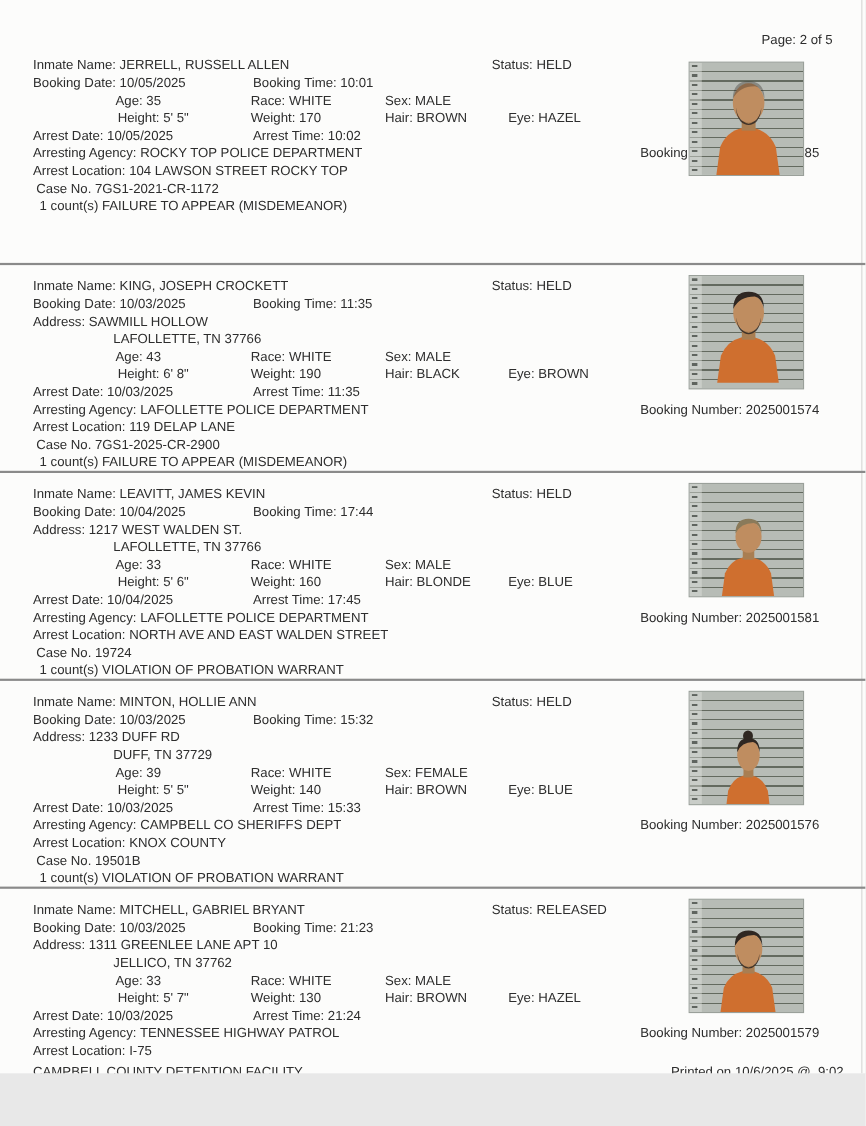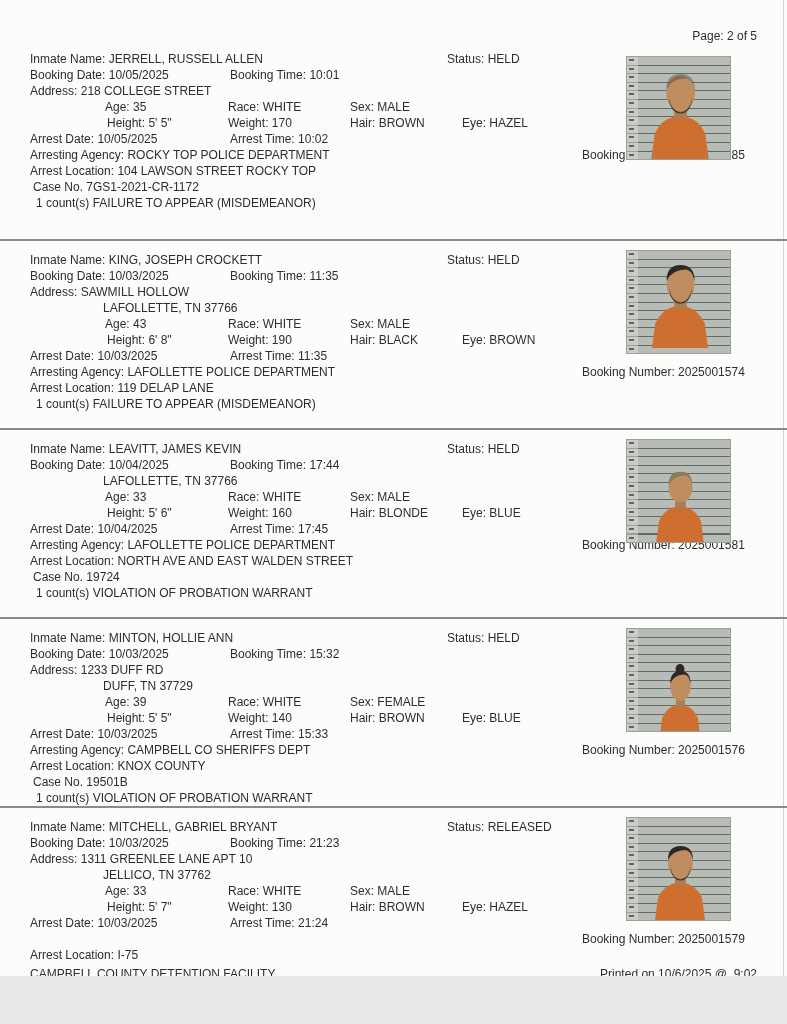--- a/index.html
+++ b/index.html
@@ -42,21 +42,21 @@
   .v-male-short-hair .person{transform:scale(.95)}
   .v-male-short-hair .beard{display:none}
   .v-male-short-hair .hair{fill:var(--hair-light)}
   .v-female-bun .person{transform:translateY(8px) scale(.82,.92)}
   .v-female-bun .beard{display:none}
   .v-female-bun .bun{display:block}
   
   .footer{position:absolute;left:0;top:966px;width:787px}
   .footer .left1{position:absolute;left:30px;top:0}
   .footer .left2{position:absolute;left:30px;top:16px;}
-  .footer .right1{position:absolute;right:30px;top:0;text-align:right}
+  .footer .right1{position:absolute;right:20px;top:0;text-align:right}
   .footer .right2{position:absolute;right:32px;top:17px;font-size:8px;line-height:10px;color:#4a4a4a;text-align:center}
 </style>
 </head>
 <body>
 
 <div class="page">
   <div class="scan-edge"></div>
 
   <div class="page-header">Page: 2 of 5</div>
 
@@ -64,23 +64,20 @@
   <section class="record first">
     <div class="row">
       <span class="f x30"><span>Inmate Name:</span> <span>JERRELL, RUSSELL ALLEN</span></span>
       <span class="f x447"><span>Status:</span> <span>HELD</span></span>
     </div>
     <div class="row">
       <span class="f x30"><span>Booking Date:</span> <span>10/05/2025</span></span>
       <span class="f x230"><span>Booking Time:</span> <span>10:01</span></span>
     </div>
     <div class="row">
-      <span class="f x30"><span>Address:</span> <span>218 COLLEGE STREET</span></span>
-    </div>
-    <div class="row">
       <span class="f x105"><span>Age:</span> <span>35</span></span>
       <span class="f x228"><span>Race:</span> <span>WHITE</span></span>
       <span class="f x350"><span>Sex:</span> <span>MALE</span></span>
     </div>
     <div class="row">
       <span class="f x107"><span>Height:</span> <span>5' 5"</span></span>
       <span class="f x228"><span>Weight:</span> <span>170</span></span>
       <span class="f x350"><span>Hair:</span> <span>BROWN</span></span>
       <span class="f x462"><span>Eye:</span> <span>HAZEL</span></span>
     </div>
@@ -147,20 +144,23 @@
       <span class="f x230"><span>Arrest Time:</span> <span>11:35</span></span>
     </div>
     <div class="row">
       <span class="f x30"><span>Arresting Agency:</span> <span>LAFOLLETTE POLICE DEPARTMENT</span></span>
       <span class="f x582"><span>Booking Number:</span> <span>2025001574</span></span>
     </div>
     <div class="row">
       <span class="f x30"><span>Arrest Location:</span> <span>119 DELAP LANE</span></span>
     </div>
     <div class="row">
+      <span class="f x33">Case No. 7GS1-2025-CR-2900</span>
+    </div>
+    <div class="row">
       <span class="f x36">1 count(s) FAILURE TO APPEAR (MISDEMEANOR)</span>
     </div>
     <div class="mugshot v-male-tall-dark-hair">
       <div class="mug-strip"></div>
       <svg class="person-svg" viewBox="0 0 103 102">
         <g class="person">
           <path class="torso" d="M28 102 L31 80 Q36 68 48 65 L58 65 Q70 68 75 80 L78 102 Z"></path>
           <rect class="neck" x="48" y="55" width="11" height="12"></rect>
           <ellipse class="head" cx="53.5" cy="45" rx="12.5" ry="15.5"></ellipse>
           <path class="hair" d="M41 42 Q41 28 53.5 28 Q66 28 66 42 Q64 33 58.5 32 Q46 32 41 42 Z"></path>
@@ -172,20 +172,23 @@
   </section>
 
   <section class="record">
     <div class="row">
       <span class="f x30"><span>Inmate Name:</span> <span>LEAVITT, JAMES KEVIN</span></span>
       <span class="f x447"><span>Status:</span> <span>HELD</span></span>
     </div>
     <div class="row">
       <span class="f x30"><span>Booking Date:</span> <span>10/04/2025</span></span>
       <span class="f x230"><span>Booking Time:</span> <span>17:44</span></span>
+    </div>
+    <div class="row">
+      <span class="f x30"><span>Address:</span> <span>1217 WEST WALDEN ST.</span></span>
     </div>
     <div class="row">
       <span class="f x103">LAFOLLETTE, TN 37766</span>
     </div>
     <div class="row">
       <span class="f x105"><span>Age:</span> <span>33</span></span>
       <span class="f x228"><span>Race:</span> <span>WHITE</span></span>
       <span class="f x350"><span>Sex:</span> <span>MALE</span></span>
     </div>
     <div class="row">
@@ -308,20 +311,21 @@
       <span class="f x107"><span>Height:</span> <span>5' 7"</span></span>
       <span class="f x228"><span>Weight:</span> <span>130</span></span>
       <span class="f x350"><span>Hair:</span> <span>BROWN</span></span>
       <span class="f x462"><span>Eye:</span> <span>HAZEL</span></span>
     </div>
     <div class="row">
       <span class="f x30"><span>Arrest Date:</span> <span>10/03/2025</span></span>
       <span class="f x230"><span>Arrest Time:</span> <span>21:24</span></span>
     </div>
     <div class="row">
+      <span class="f x30"><span>Arresting Agency:</span> <span>TENNESSEE HIGHWAY PATROL</span></span>
       <span class="f x582"><span>Booking Number:</span> <span>2025001579</span></span>
     </div>
     <div class="row">
       <span class="f x30"><span>Arrest Location:</span> <span>I-75</span></span>
     </div>
     <div class="row">
       <span class="f x33"></span>
     </div>
     <div class="row">
       <span class="f x36"></span>

